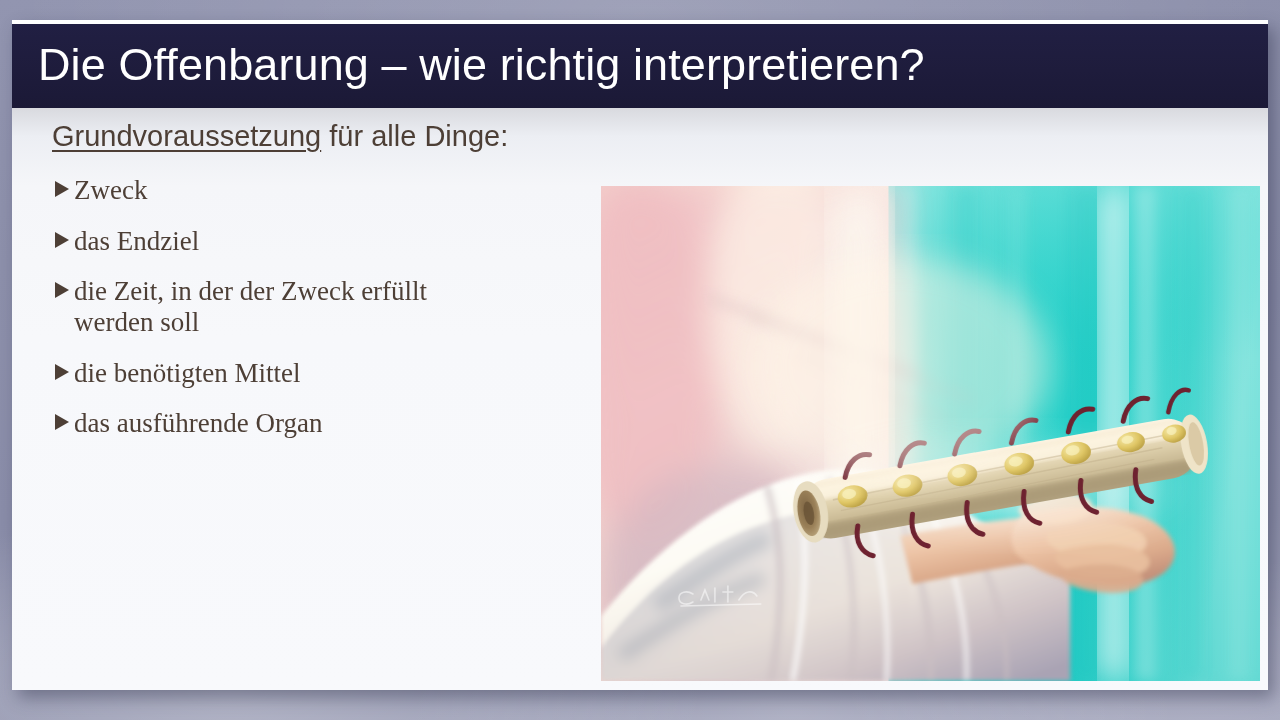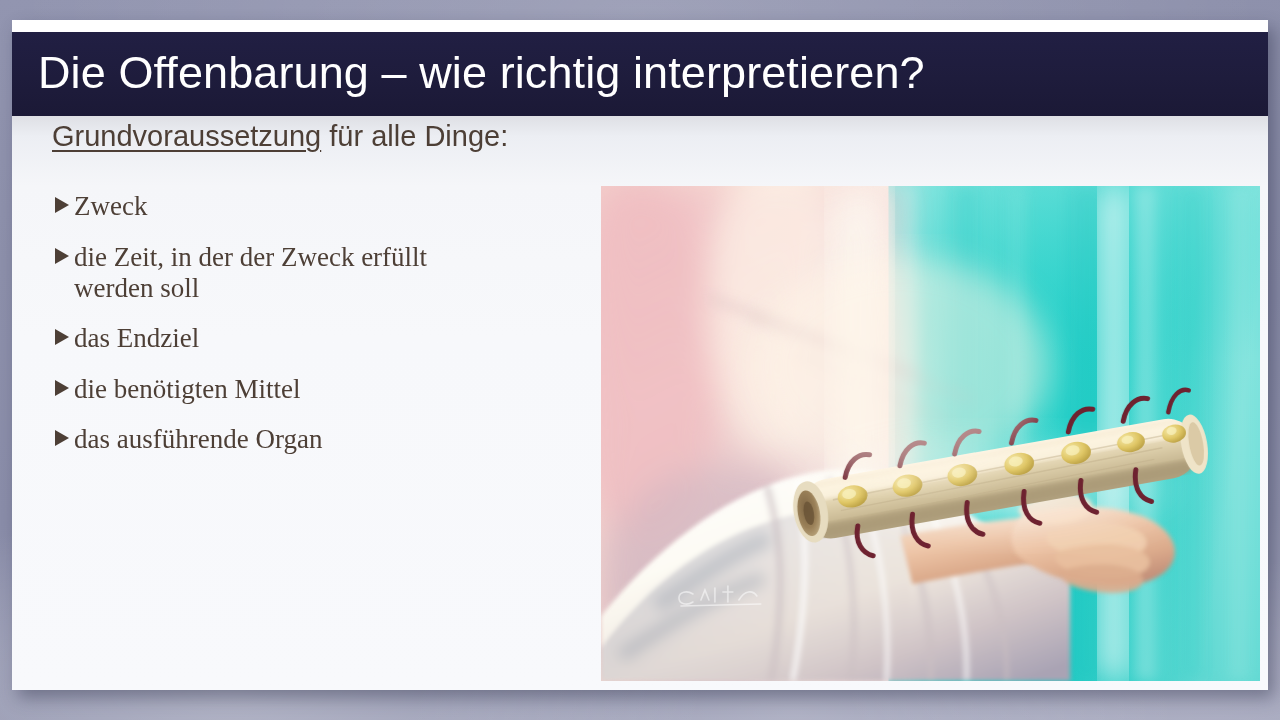--- a/index.html
+++ b/index.html
@@ -29,21 +29,21 @@
     left: 12px; top: 20px;
     width: 1256px; height: 670px;
     background: #ffffff;
     box-shadow: 6px 8px 16px rgba(40,42,70,0.42);
     overflow: hidden;
   }
 
   
   #title-band {
     position: absolute;
-    left: 0; top: 12px;
+    left: 0; top: 4px;
     width: 100%; height: 84px;
     background: linear-gradient(180deg, #211f43 0%, #1e1c3c 55%, #1b1936 100%);
   }
   #title-text {
     position: absolute;
     left: 26px; top: 50%;
     transform: translateY(-52%);
     color: #ffffff;
     font-size: 45px;
     font-weight: 300;
@@ -65,21 +65,21 @@
   #text-column {
     position: absolute;
     left: 40px; top: 100px;
     width: 520px;
     color: #4d3f36;
   }
   #lead-line {
     font-size: 29px;
     font-weight: 400;
     line-height: 1.15;
-    margin-bottom: 38px;
+    margin-bottom: 22px;
     white-space: nowrap;
   }
   #lead-line .u {
     text-decoration: underline;
     text-decoration-thickness: 1.5px;
     text-underline-offset: 4px;
   }
   .bullet-row {
     display: flex;
     align-items: flex-start;
@@ -135,30 +135,30 @@
       </span>
       <span class="bullet-text">Zweck</span>
     </div>
 
     <div class="bullet-row">
       <span class="bullet-marker">
         <svg viewBox="0 0 20 20" width="20" height="20" aria-hidden="true">
             <polygon points="3,2 17,10 3,18" fill="#4d3f36"></polygon>
           </svg>
       </span>
-      <span class="bullet-text">die Zeit, in der der Zweck erfüllt werden soll</span>
+      <span class="bullet-text">das Endziel</span>
     </div>
 
     <div class="bullet-row">
       <span class="bullet-marker">
         <svg viewBox="0 0 20 20" width="20" height="20" aria-hidden="true">
             <polygon points="3,2 17,10 3,18" fill="#4d3f36"></polygon>
           </svg>
       </span>
-      <span class="bullet-text">das Endziel</span>
+      <span class="bullet-text">die Zeit, in der der Zweck erfüllt werden soll</span>
     </div>
 
     <div class="bullet-row">
       <span class="bullet-marker">
         <svg viewBox="0 0 20 20" width="20" height="20" aria-hidden="true">
             <polygon points="3,2 17,10 3,18" fill="#4d3f36"></polygon>
           </svg>
       </span>
       <span class="bullet-text">die benötigten Mittel</span>
     </div>

